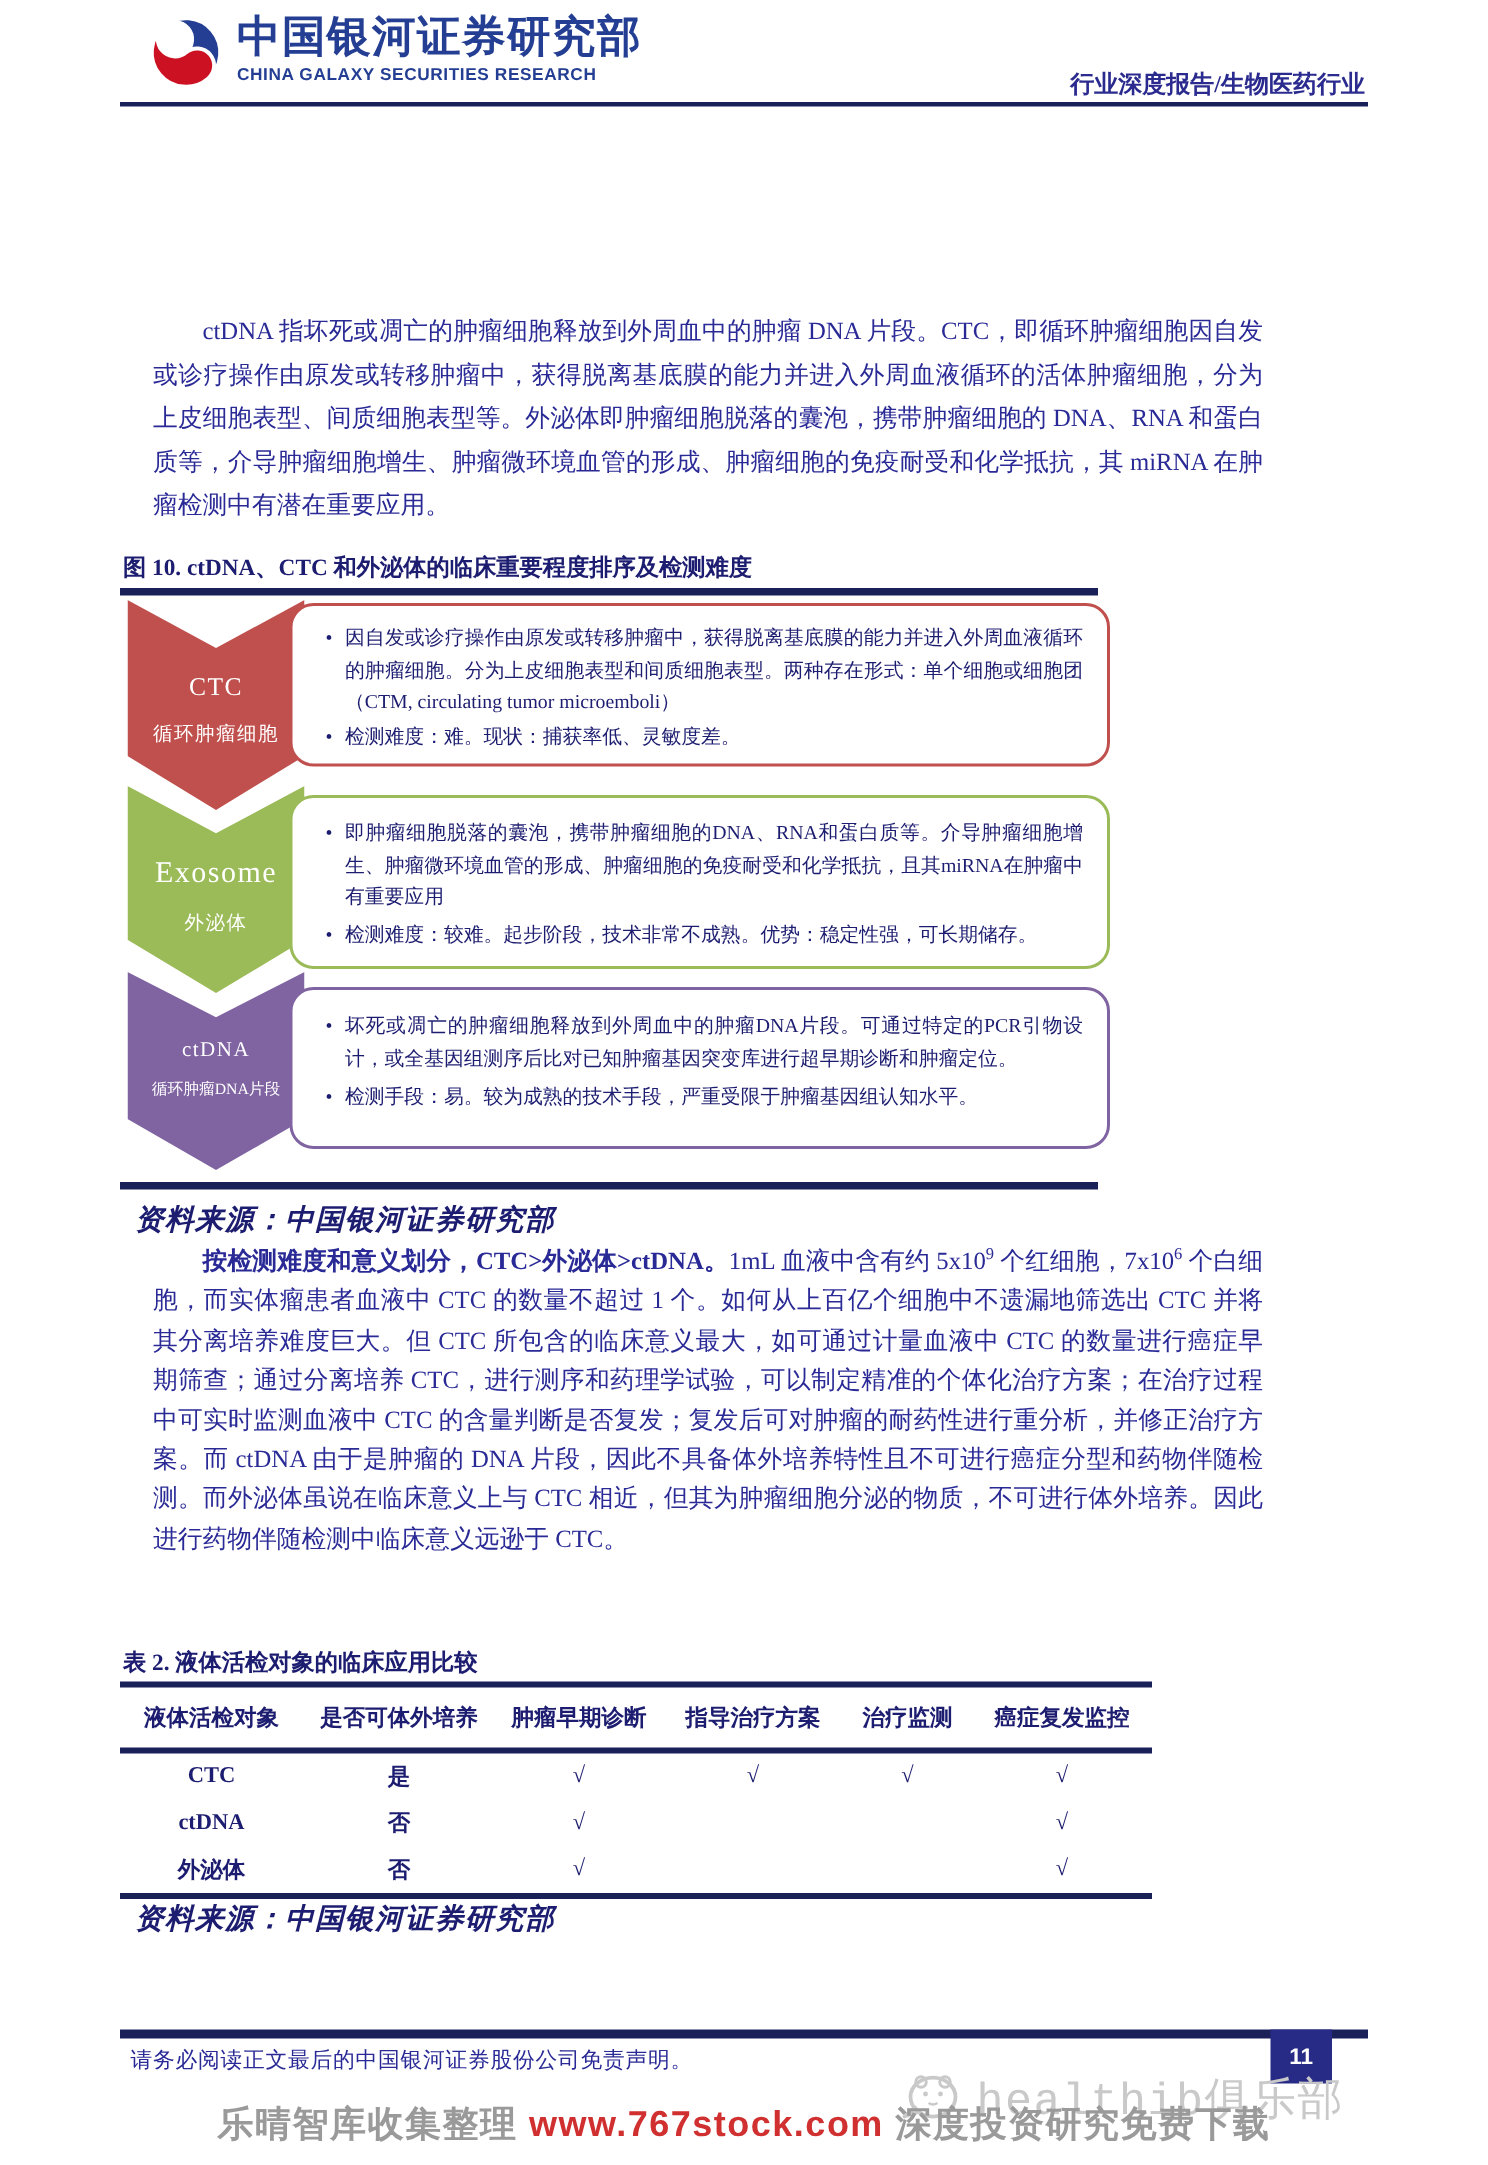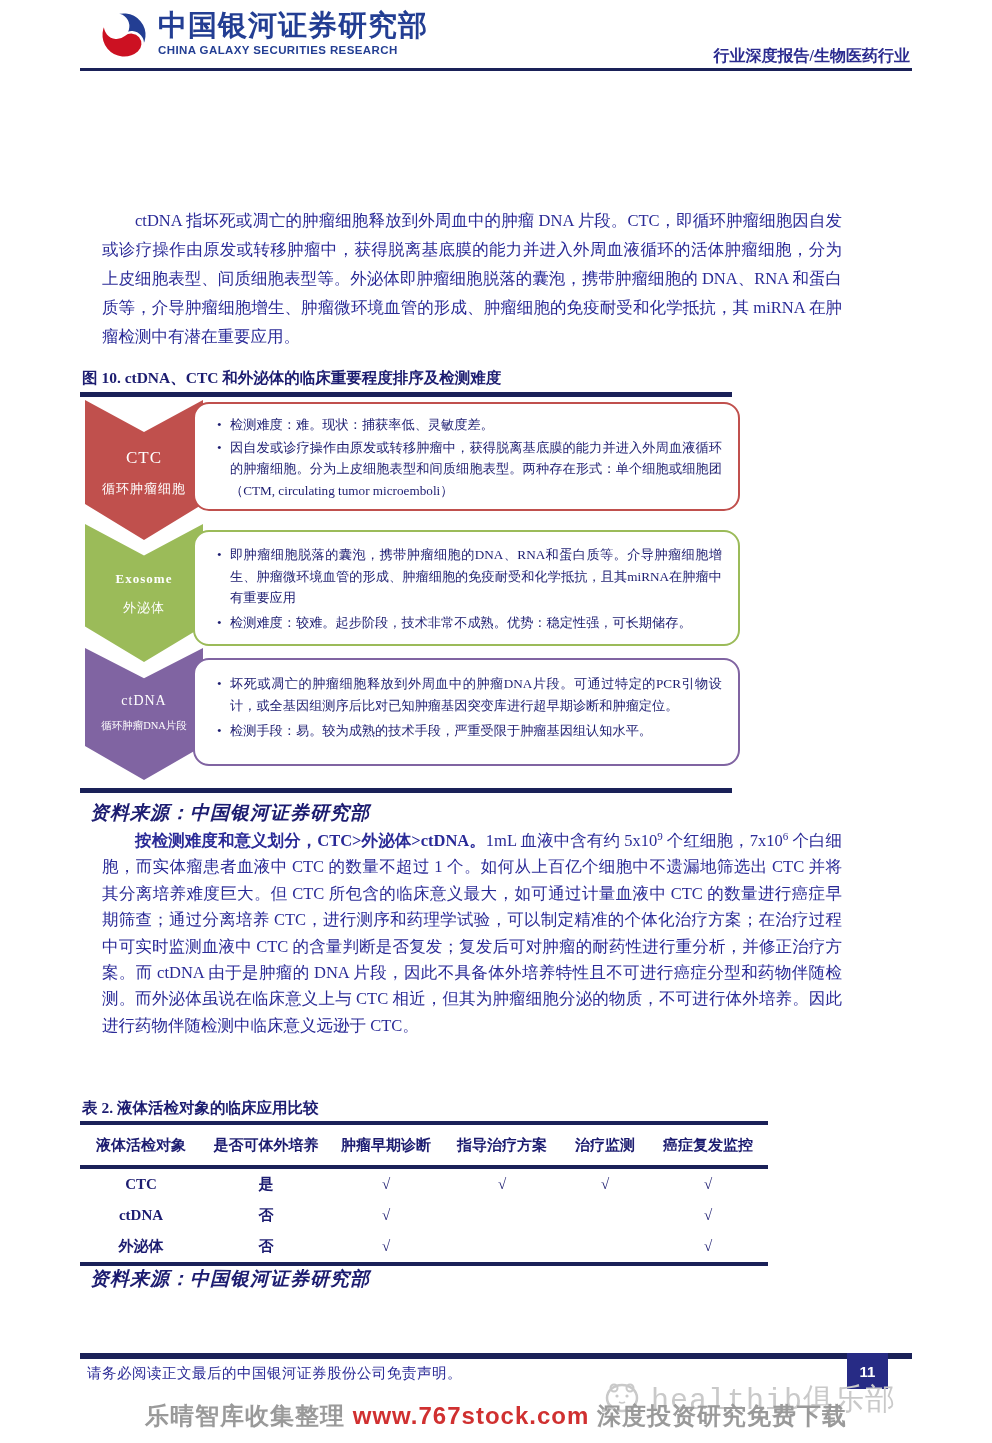--- a/index.html
+++ b/index.html
@@ -115,31 +115,31 @@
       <svg viewBox="0 0 118 140" preserveAspectRatio="none">
         <polygon points="0,0 59,32 118,0 118,104 59,140 0,104" fill="#c0504d"></polygon>
       </svg>
       <div class="chev-label">
         <div class="l1">CTC</div>
         <div class="l2">循环肿瘤细胞</div>
       </div>
     </div>
     <div class="ibox box-1">
       <ul>
+        <li>因自发或诊疗操作由原发或转移肿瘤中，获得脱离基底膜的能力并进入外周血液循环的肿瘤细胞。分为上皮细胞表型和间质细胞表型。两种存在形式：单个细胞或细胞团（CTM, circulating tumor microemboli）</li>
         <li>检测难度：难。现状：捕获率低、灵敏度差。</li>
-        <li>因自发或诊疗操作由原发或转移肿瘤中，获得脱离基底膜的能力并进入外周血液循环的肿瘤细胞。分为上皮细胞表型和间质细胞表型。两种存在形式：单个细胞或细胞团（CTM, circulating tumor microemboli）</li>
       </ul>
     </div>
 
     <div class="chevron chev-2">
       <svg viewBox="0 0 118 140" preserveAspectRatio="none">
         <polygon points="0,0 59,32 118,0 118,104 59,140 0,104" fill="#9bbb59"></polygon>
       </svg>
       <div class="chev-label">
-        <div class="l1" style="font-size:13px;font-weight:bold;">Exosome</div>
+        <div class="l1" style="font-size:20px;">Exosome</div>
         <div class="l2">外泌体</div>
       </div>
     </div>
     <div class="ibox box-2">
       <ul>
         <li>即肿瘤细胞脱落的囊泡，携带肿瘤细胞的DNA、RNA和蛋白质等。介导肿瘤细胞增生、肿瘤微环境血管的形成、肿瘤细胞的免疫耐受和化学抵抗，且其miRNA在肿瘤中有重要应用</li>
         <li>检测难度：较难。起步阶段，技术非常不成熟。优势：稳定性强，可长期储存。</li>
       </ul>
     </div>
 

